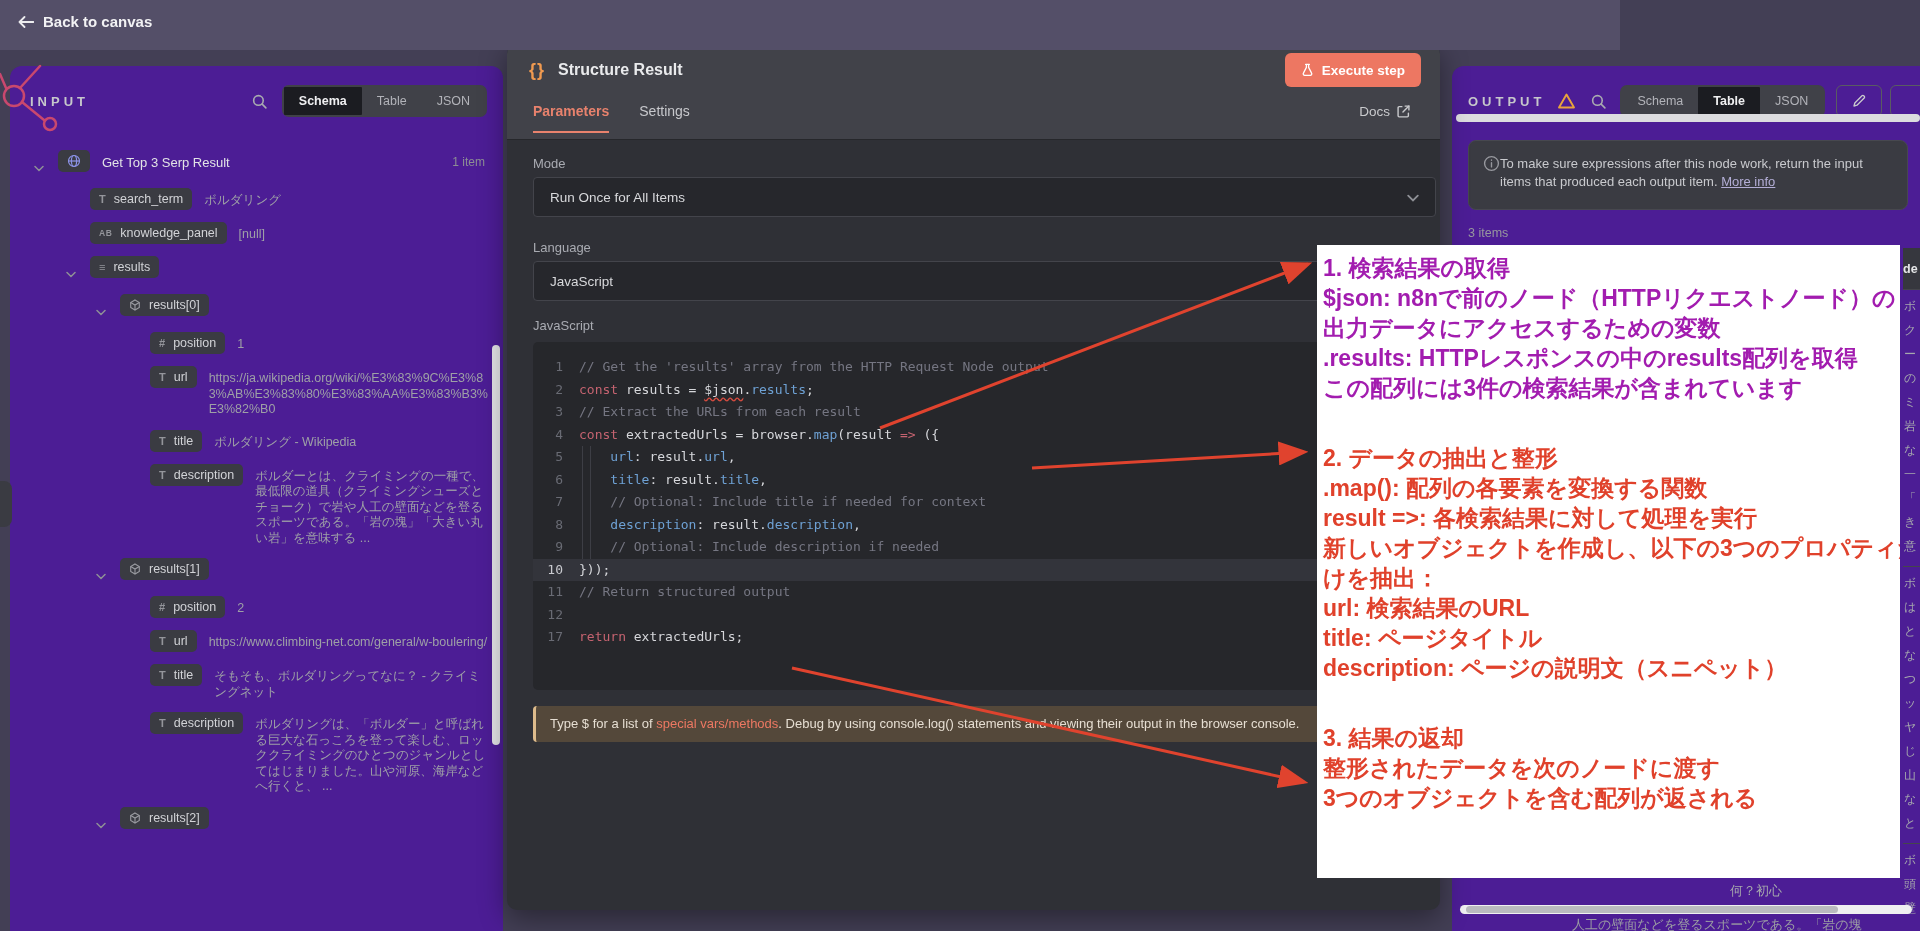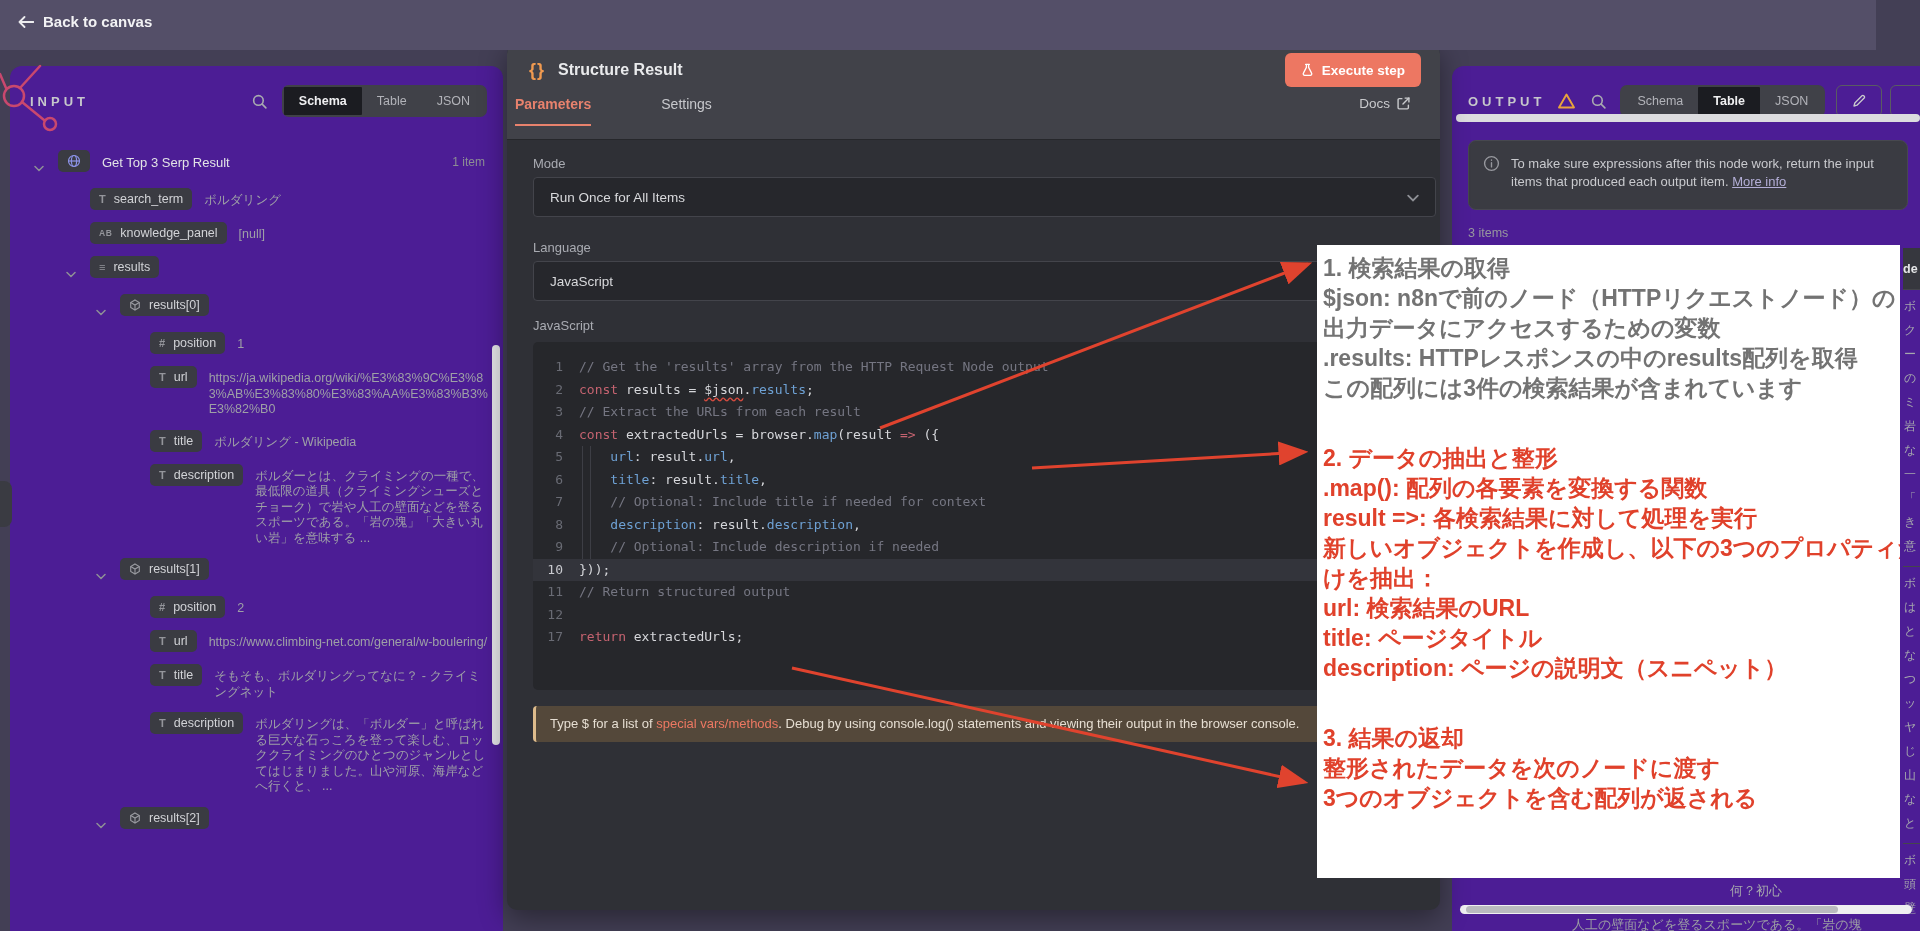--- a/index.html
+++ b/index.html
@@ -1,21 +1,21 @@
 <!DOCTYPE html>
 <html><head>
 <meta charset="utf-8">
 <style>
   * { margin:0; padding:0; box-sizing:border-box; }
   html,body { background:#433F55; }
   body { font-family:"Liberation Sans","DejaVu Sans",sans-serif; }
   #stage { position:relative; width:1920px; height:931px; overflow:hidden; background:#433F55; }
 
   
-  .topbar { position:absolute; left:0; top:0; width:1876px; height:50px; background:#544F68; z-index:10; }
+  .topbar { position:absolute; left:0; top:0; width:1620px; height:50px; background:#544F68; z-index:10; }
   .back { position:absolute; left:18px; top:13px; display:flex; align-items:center; gap:9px; color:#F2F2F4;
           font-size:15px; font-weight:700; cursor:pointer; }
 
   .deco { position:absolute; left:0; top:44px; z-index:36; pointer-events:none; }
 
   
   .panel { position:absolute; background:#4c1d95; z-index:5; }
   .input-panel { left:10px; top:66px; width:493px; height:865px; border-radius:12px 12px 0 0; }
   .output-panel { left:1452px; top:66px; width:468px; height:865px; border-radius:12px 0 0 0; overflow:hidden; }
 
@@ -47,21 +47,21 @@
   
   .dialog { position:absolute; left:507px; top:44px; width:933px; height:866px; background:#2F3036;
             border-radius:10px; z-index:8; box-shadow:0 8px 28px rgba(0,0,0,.4); }
   .dlg-top { position:absolute; left:0; right:0; top:0; height:96px; background:#414249; border-radius:10px 10px 0 0;
              border-bottom:1px solid #26272B; }
   .dlg-head { position:absolute; left:0; right:0; top:0; height:52px; display:flex; align-items:center; padding:0 19px 0 22px; }
   .braces { color:#F09A50; font-weight:700; font-size:18px; letter-spacing:1px; margin-right:13px; }
   .dlg-title { color:#E9EAEC; font-size:16px; font-weight:700; }
   .execbtn { margin-left:auto; background:#ED7762; color:#FFFFFF; border-radius:6px; height:34px; padding:0 16px;
              display:flex; align-items:center; gap:8px; font-size:13.5px; font-weight:600; cursor:pointer; }
-  .dlg-tabs { position:absolute; left:0; right:0; top:52px; height:44px; display:flex; align-items:flex-start; padding:0 30px 0 8px;gap:40px; }
+  .dlg-tabs { position:absolute; left:0; right:0; top:52px; height:44px; display:flex; align-items:center; padding:0 30px 0 26px; }
   .dtab { margin-right:30px; padding-bottom:12px; font-size:14px; color:#C7C8CC; cursor:pointer; border-bottom:2px solid transparent; }
   .dtab.active { color:#E8826D; font-weight:600; border-bottom-color:#E8826D; }
   .docs { margin-left:auto; display:flex; align-items:center; gap:7px; padding-bottom:13px; color:#C9CACD; font-size:13.5px; cursor:pointer; }
 
   .flabel { position:absolute; left:26px; font-size:13px; color:#A9ABB2; }
   .select { position:absolute; left:26px; width:903px; height:40px; background:#26272C; border:1px solid #43444B;
             border-radius:4px; display:flex; align-items:center; padding:0 16px; font-size:13.5px; color:#D8D9DC; cursor:pointer; }
   .select .sel-chev { margin-left:auto; }
 
   .editor { position:absolute; left:26px; top:298px; width:903px; height:348px; background:#26272B; border-radius:5px;
@@ -77,21 +77,21 @@
   .tok-e { color:#D6D7DB; text-decoration:underline; text-decoration-style:wavy; text-decoration-color:#D84B3F; text-underline-offset:3px; }
 
   .hint { position:absolute; left:26px; top:662px; width:903px; background:#54483A; border-left:3px solid #DDBB8C;
           border-radius:4px; padding:9px 14px; font-size:13px; line-height:17.5px; color:#E6DED2; }
   .hint a { color:#ED7862; font-weight:400; text-decoration:none; }
 
   
   .out-head { position:absolute; left:0; right:0; top:16px; height:38px; display:flex; align-items:center; padding-left:16px; overflow:hidden; }
   .hscroll-top { position:absolute; left:4px; right:0; top:48px; height:8px; background:#DCDCDF; border-radius:4px; }
   .callout { position:absolute; left:16px; right:12px; top:74px; height:70px; background:#3A3B42; border:1px solid #47484F;
-             border-radius:8px; display:flex; gap:11px; padding:14px; font-size:13px; line-height:17.5px; color:#C9CACE; }
+             border-radius:8px; display:flex; padding:14px; font-size:13px; line-height:17.5px; color:#C9CACE; }
   .callout a { color:#B3AED6; text-decoration:underline; cursor:pointer; }
   .items-count { position:absolute; left:16px; top:160px; font-size:12.5px; color:#97989E; }
 
   .strip { position:absolute; left:451px; top:182px; width:17px; bottom:0; overflow:hidden; }
   .strip-head { height:42px; background:#36373E; border-bottom:1px solid #44454B; color:#E6E7E9;
                 font-size:12.5px; font-weight:700; display:flex; align-items:center; }
   .strip-row { white-space:pre-line; font-size:12px; line-height:24px; color:#A6A8AD; padding:4px 0 8px 1px; }
   .strip-row + .strip-row { border-top:1px solid #45464C; }
   .cell-frag { position:absolute; left:278px; top:816px; font-size:13px; color:#A6A8AD; white-space:nowrap; }
   .hscroll-bottom { position:absolute; left:8px; top:839px; width:452px; height:9px; background:#EFEFF1; border-radius:5px; }
@@ -419,21 +419,21 @@
     </div>
 
     <span class="cell-frag">何？初心</span>
     <div class="hscroll-bottom">
         <span class="thumb"></span>
       </div>
     <span class="bottom-frag">人工の壁面などを登るスポーツである。「岩の塊</span>
   </div>
 
   <div class="overlay" id="overlay">
-      <div class="ovl-block" style="color: #737373;">1. 検索結果の取得
+      <div class="ovl-block" style="color: #a21caf;">1. 検索結果の取得
 $json: n8nで前のノード（HTTPリクエストノード）の
 出力データにアクセスするための変数
 .results: HTTPレスポンスの中のresults配列を取得
 この配列には3件の検索結果が含まれています</div>
       <div class="ovl-block" style="color: rgb(224, 65, 43);">2. データの抽出と整形
 .map(): 配列の各要素を変換する関数
 result =&gt;: 各検索結果に対して処理を実行
 新しいオブジェクトを作成し、以下の3つのプロパティだ
 けを抽出：
 url: 検索結果のURL

